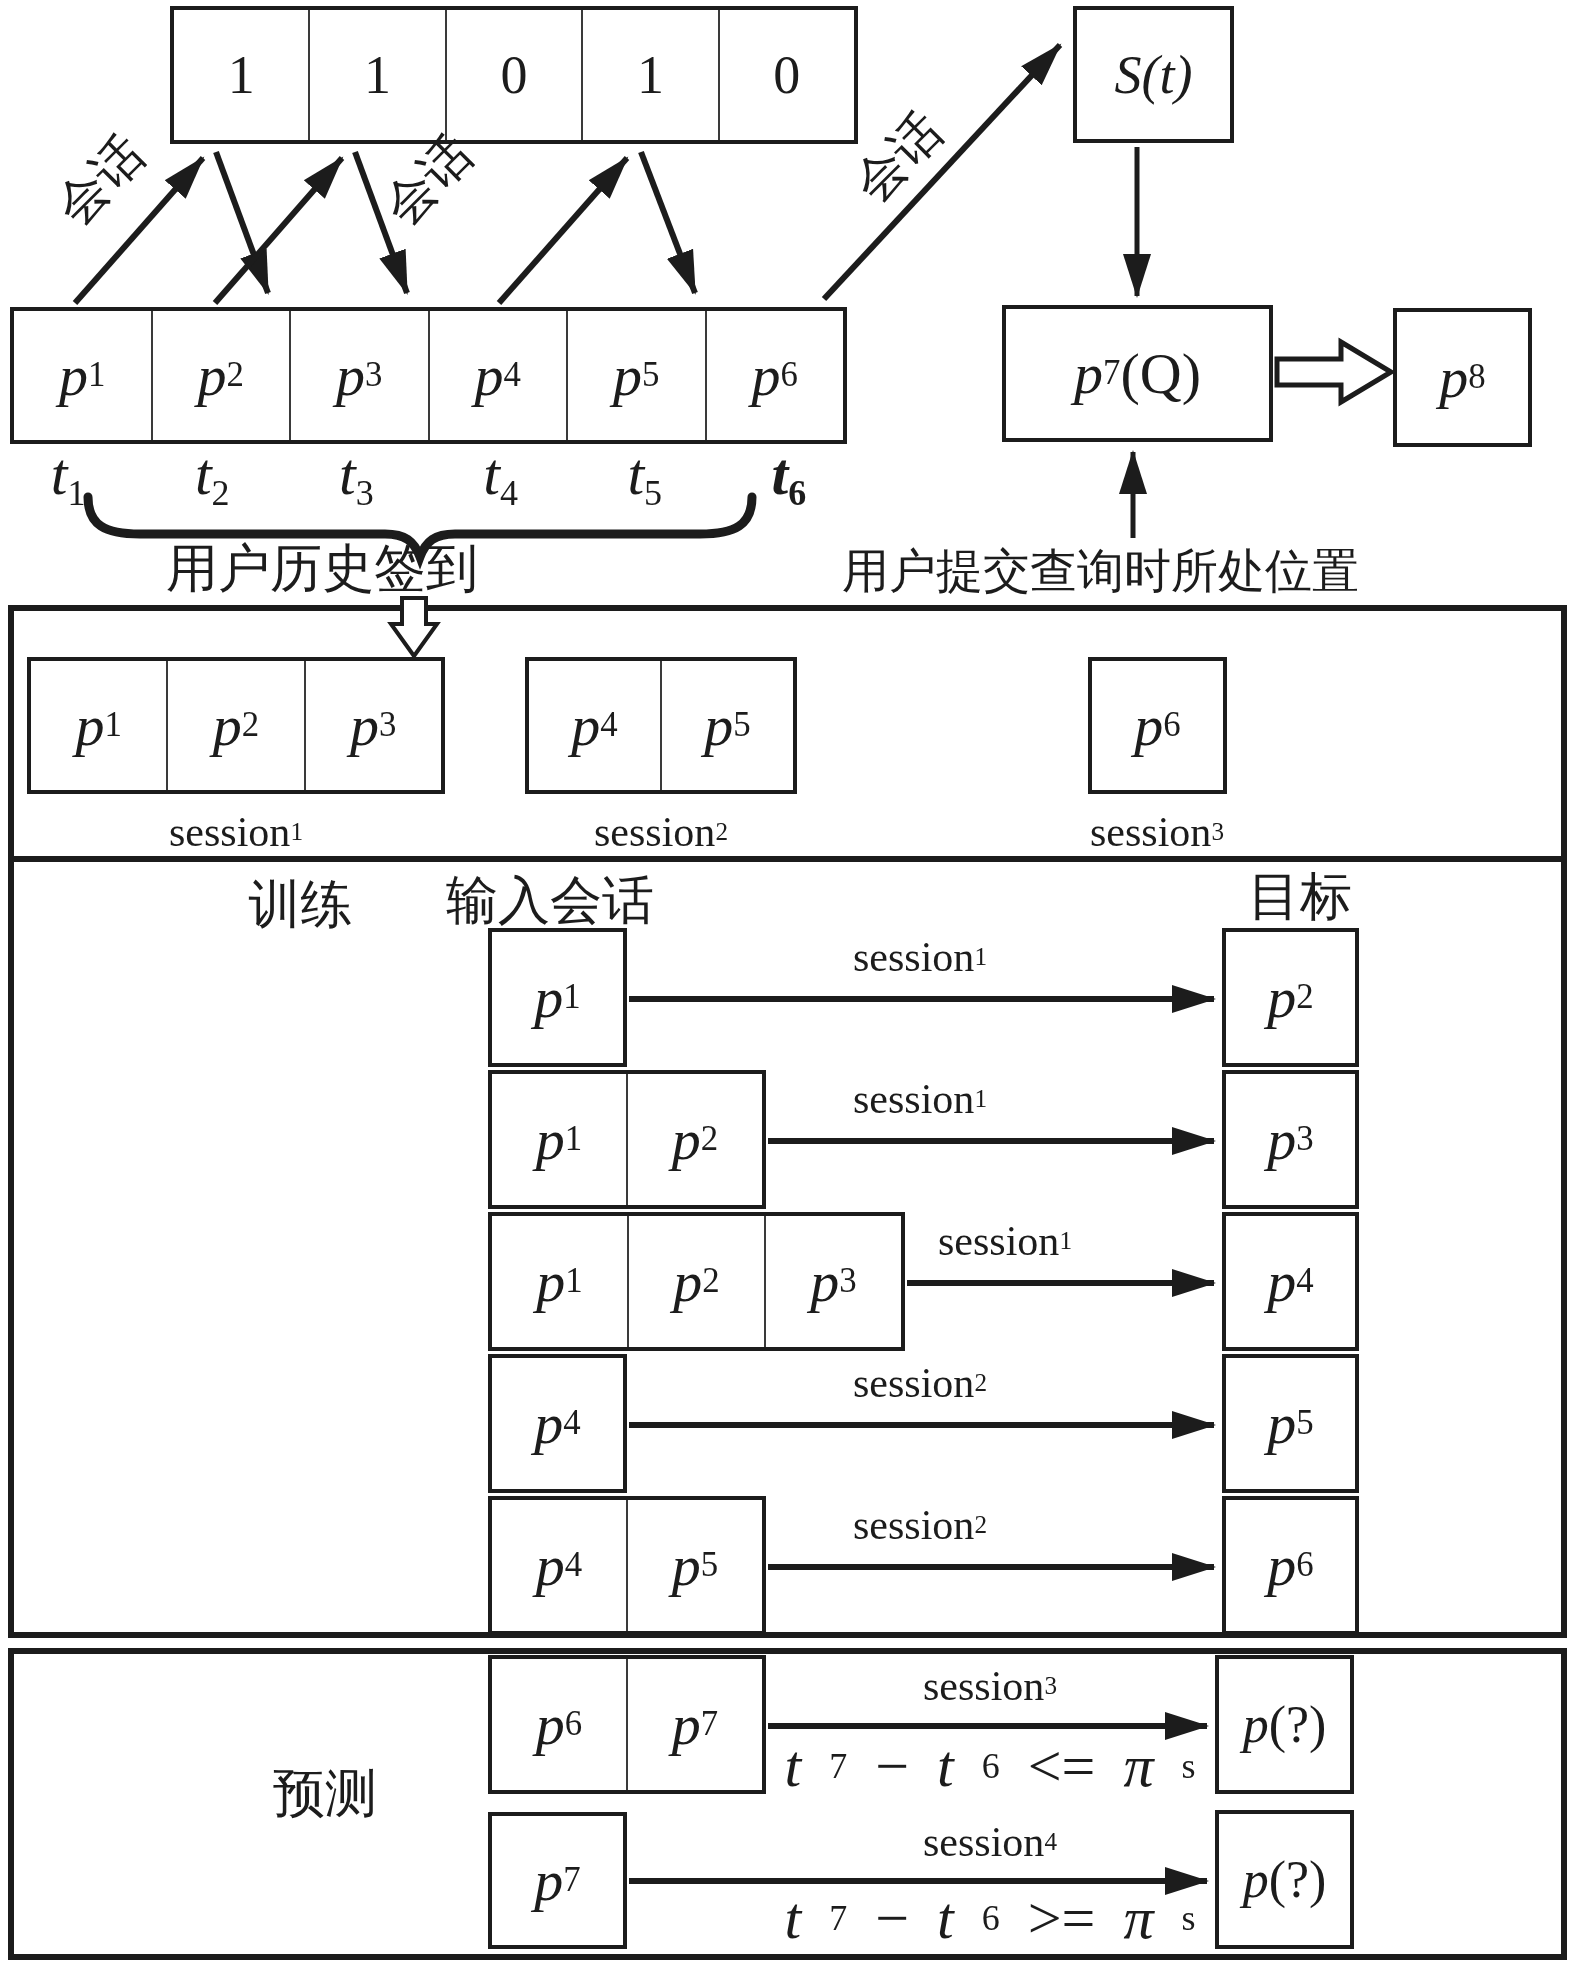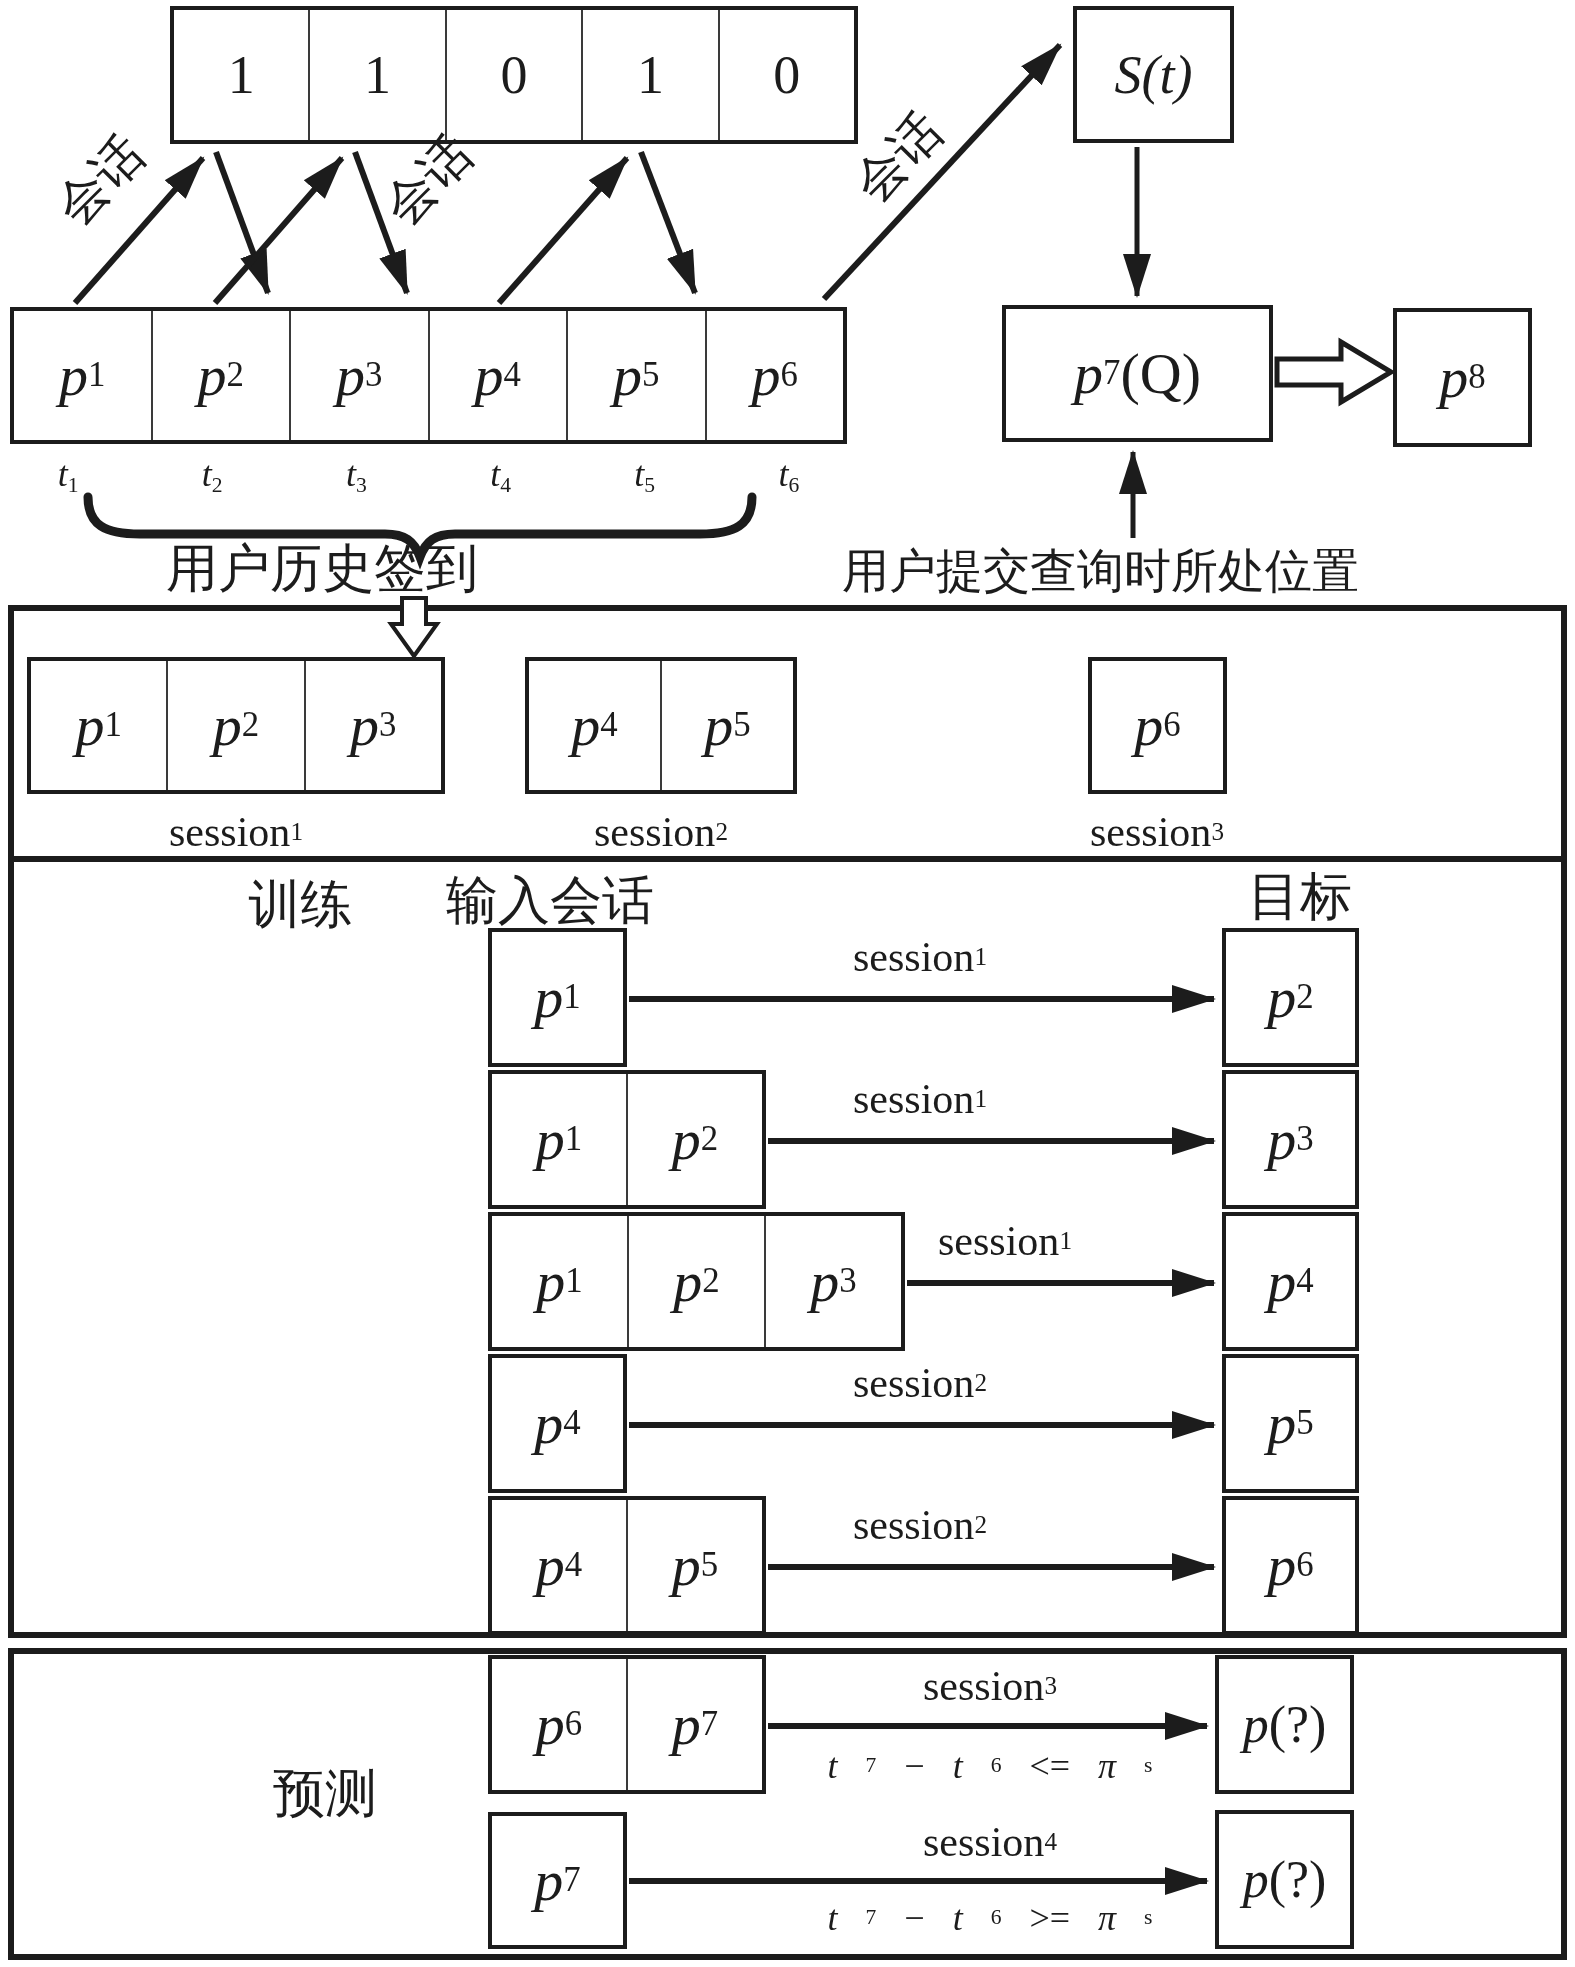--- a/index.html
+++ b/index.html
@@ -5,21 +5,21 @@
   html,body{margin:0;padding:0;background:#fff;}
   #canvas{position:relative;width:1575px;height:1967px;background:#fff;
           font-family:"Liberation Serif","DejaVu Serif",serif;color:#1c1c1c;overflow:hidden;}
   .box{position:absolute;background:#fff;border:4px solid #1c1c1c;box-sizing:border-box;display:flex;}
   .box .cell{flex:1;display:flex;align-items:center;justify-content:center;}
   .box .cell + .cell{border-left:2px solid #3a3a3a;}
   .section{position:absolute;border:6px solid #1c1c1c;box-sizing:border-box;background:#fff;}
   .lbl{position:absolute;display:flex;align-items:center;justify-content:center;white-space:nowrap;}
   .p{font-style:italic;font-size:58px;}
   .num{font-size:54px;}
-  .t{font-style:italic;font-size:36px;gap:28px;}
+  .t{font-style:italic;font-size:60px;gap:28px;}
   .sess{font-size:42px;}
   .cn{font-size:52px;}
   .sb{font-size:0.6em;font-style:normal;vertical-align:-0.3em;line-height:1;}
   .rm{font-style:normal;}
   .rot{transform:rotate(-45deg);font-size:50px;}
   .divider{position:absolute;background:#1c1c1c;}
   svg.overlay{position:absolute;left:0;top:0;pointer-events:none;}
 </style>
 </head>
 <body>
@@ -70,21 +70,21 @@
         <span class="sb">6</span>
       </div>
   </div>
 
   <div class="lbl t" style="left:10px;top:448px;width:837px;height:54px;">
     <span style="flex:1;text-align:center;"><span>t</span><span class="sb">1</span></span>
     <span style="flex:1;text-align:center;"><span>t</span><span class="sb">2</span></span>
     <span style="flex:1;text-align:center;"><span>t</span><span class="sb">3</span></span>
     <span style="flex:1;text-align:center;"><span>t</span><span class="sb">4</span></span>
     <span style="flex:1;text-align:center;"><span>t</span><span class="sb">5</span></span>
-    <span style="flex:1;text-align:center;"><span>t</span><span class="sb">6</span></span>
+    <span style="flex:1;text-align:center;font-weight:bold;"><span>t</span><span class="sb">6</span></span>
   </div>
 
   <div class="lbl rot" style="left:40px;top:135px;width:120px;height:90px;">
       <span>会话</span>
     </div>
   <div class="lbl rot" style="left:368px;top:135px;width:120px;height:90px;">
       <span>会话</span>
     </div>
   <div class="lbl rot" style="left:838px;top:112px;width:120px;height:90px;">
       <span>会话</span>

